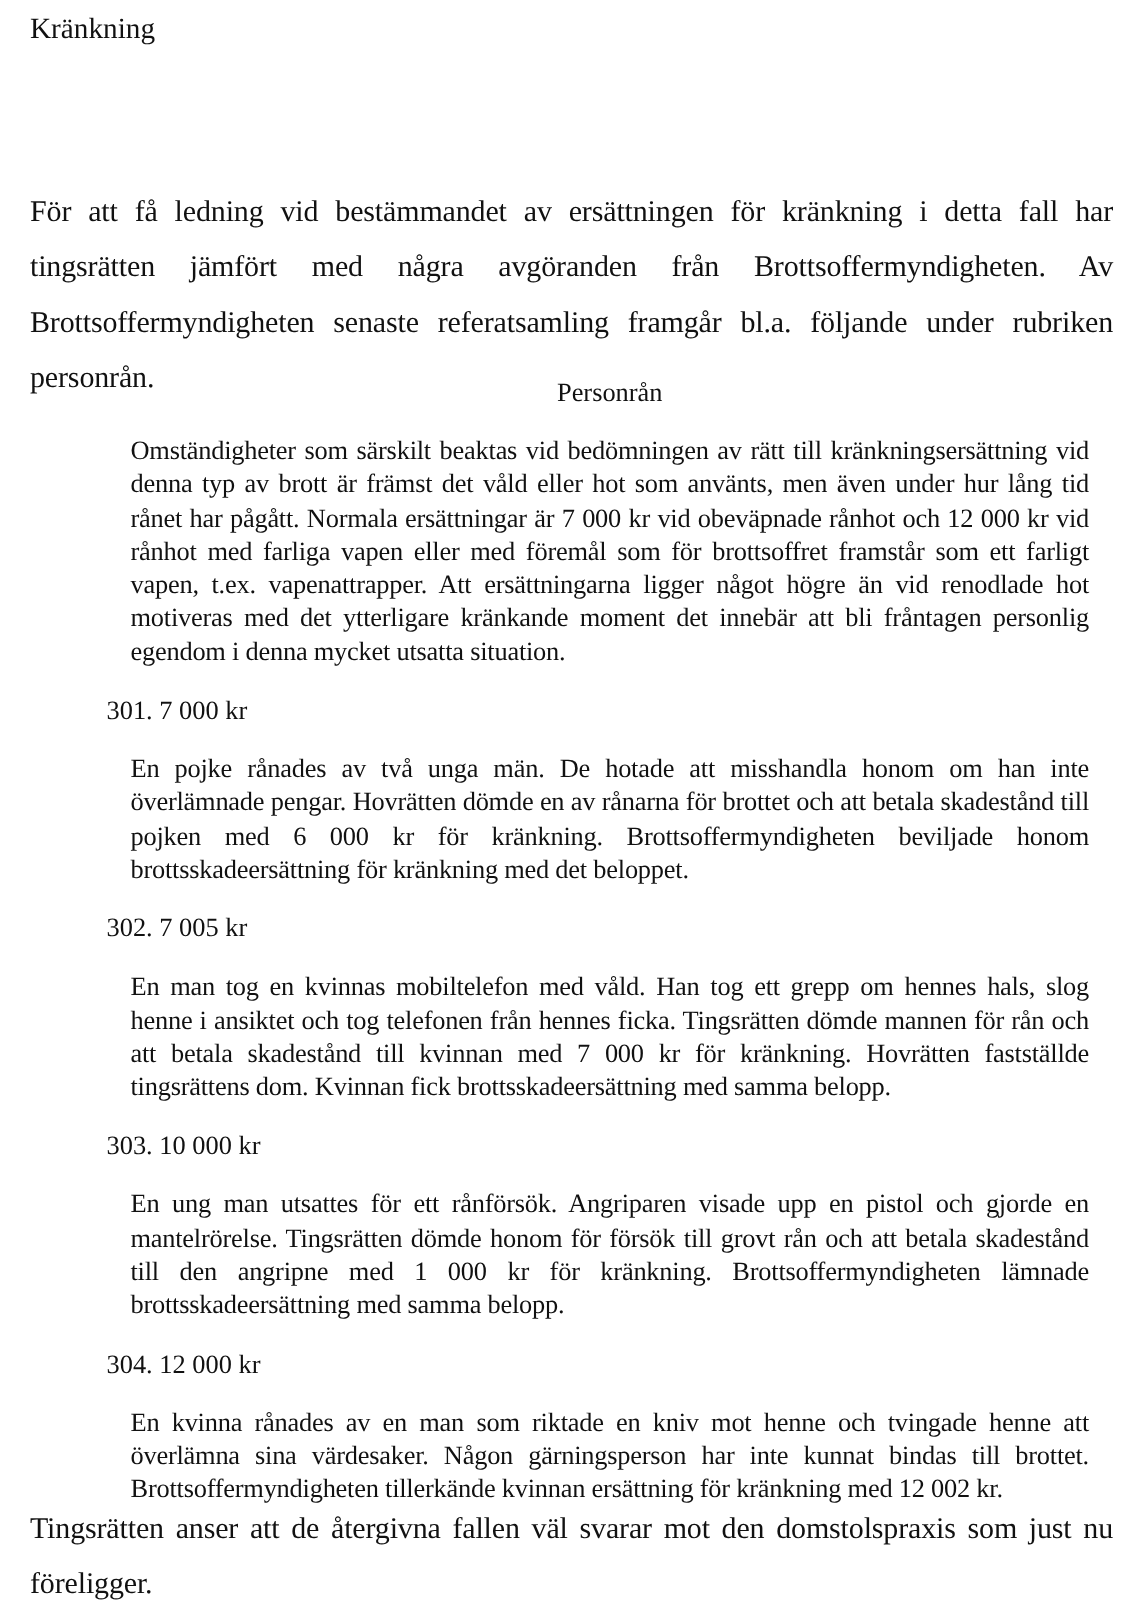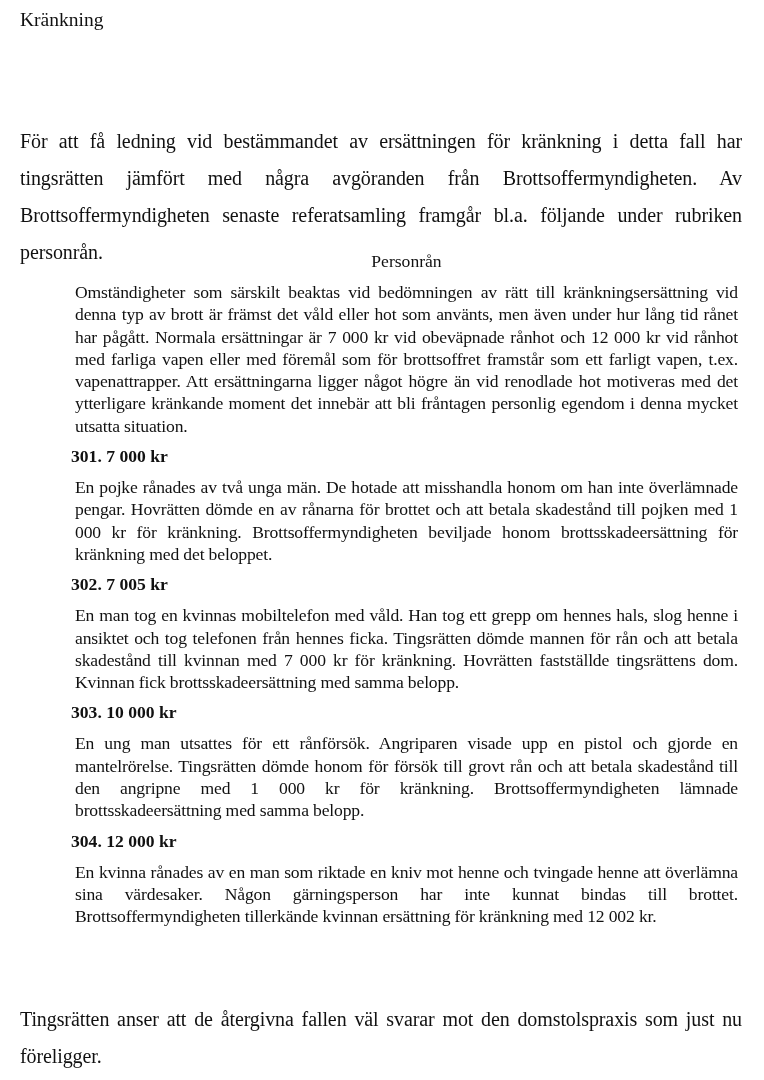--- a/index.html
+++ b/index.html
@@ -16,37 +16,37 @@
     font-size: 20px; line-height: 37px; text-align: justify;
     letter-spacing: -0.1px;
   }
   #intro { top: 75px; margin-top: 48px; }
   #conclusion { top: 1001px; }
   .quote {
     position: absolute; left: 71px; width: 671px; top: 249px;
     font-size: 17.6px; line-height: 22.3px;
   }
   .quote .q-title { font-weight: normal; margin: 0 0 8px 0; line-height: 24px; text-align: center; }
-  .quote p { margin: 4px; text-align: justify; letter-spacing: -0.15px; }
-  .quote .case-title { font-weight: bold; margin: 7px 0 8px 0; line-height: 24px; }
+  .quote p { margin: 16px; text-align: justify; letter-spacing: -0.15px; }
+  .quote .case-title { font-weight: normal; margin: 7px 0 8px 0; line-height: 24px; }
 </style>
 </head>
 <body>
 
 <div class="heading">Kränkning</div>
 
 <div class="main-para" id="intro">För att få ledning vid bestämmandet av ersättningen för kränkning i detta fall har tingsrätten jämfört med några avgöranden från Brottsoffermyndigheten. Av Brottsoffermyndigheten senaste referatsamling framgår bl.a. följande under rubriken personrån.</div>
 
 <div class="quote">
   <div class="q-title">Personrån</div>
   <p>Omständigheter som särskilt beaktas vid bedömningen av rätt till kränkningsersättning vid denna typ av brott är främst det våld eller hot som använts, men även under hur lång tid rånet har pågått. Normala ersättningar är 7 000 kr vid obeväpnade rånhot och 12 000 kr vid rånhot med farliga vapen eller med föremål som för brottsoffret framstår som ett farligt vapen, t.ex. vapenattrapper. Att ersättningarna ligger något högre än vid renodlade hot motiveras med det ytterligare kränkande moment det innebär att bli fråntagen personlig egendom i denna mycket utsatta situation.</p>
 
   <div>
     <div class="case-title">301. 7 000 kr</div>
-    <p>En pojke rånades av två unga män. De hotade att misshandla honom om han inte överlämnade pengar. Hovrätten dömde en av rånarna för brottet och att betala skadestånd till pojken med 1 000 kr för kränkning. Brottsoffermyndigheten beviljade honom brottsskadeersättning för kränkning med det beloppet.</p>
+    <p>En pojke rånades av två unga män. De hotade att misshandla honom om han inte överlämnade pengar. Hovrätten dömde en av rånarna för brottet och att betala skadestånd till pojken med 6 000 kr för kränkning. Brottsoffermyndigheten beviljade honom brottsskadeersättning för kränkning med det beloppet.</p>
   </div>
   <div>
     <div class="case-title">302. 7 005 kr</div>
     <p>En man tog en kvinnas mobiltelefon med våld. Han tog ett grepp om hennes hals, slog henne i ansiktet och tog telefonen från hennes ficka. Tingsrätten dömde mannen för rån och att betala skadestånd till kvinnan med 7 000 kr för kränkning. Hovrätten fastställde tingsrättens dom. Kvinnan fick brottsskadeersättning med samma belopp.</p>
   </div>
   <div>
     <div class="case-title">303. 10 000 kr</div>
     <p>En ung man utsattes för ett rånförsök. Angriparen visade upp en pistol och gjorde en mantelrörelse. Tingsrätten dömde honom för försök till grovt rån och att betala skadestånd till den angripne med 1 000 kr för kränkning. Brottsoffermyndigheten lämnade brottsskadeersättning med samma belopp.</p>
   </div>
   <div>

